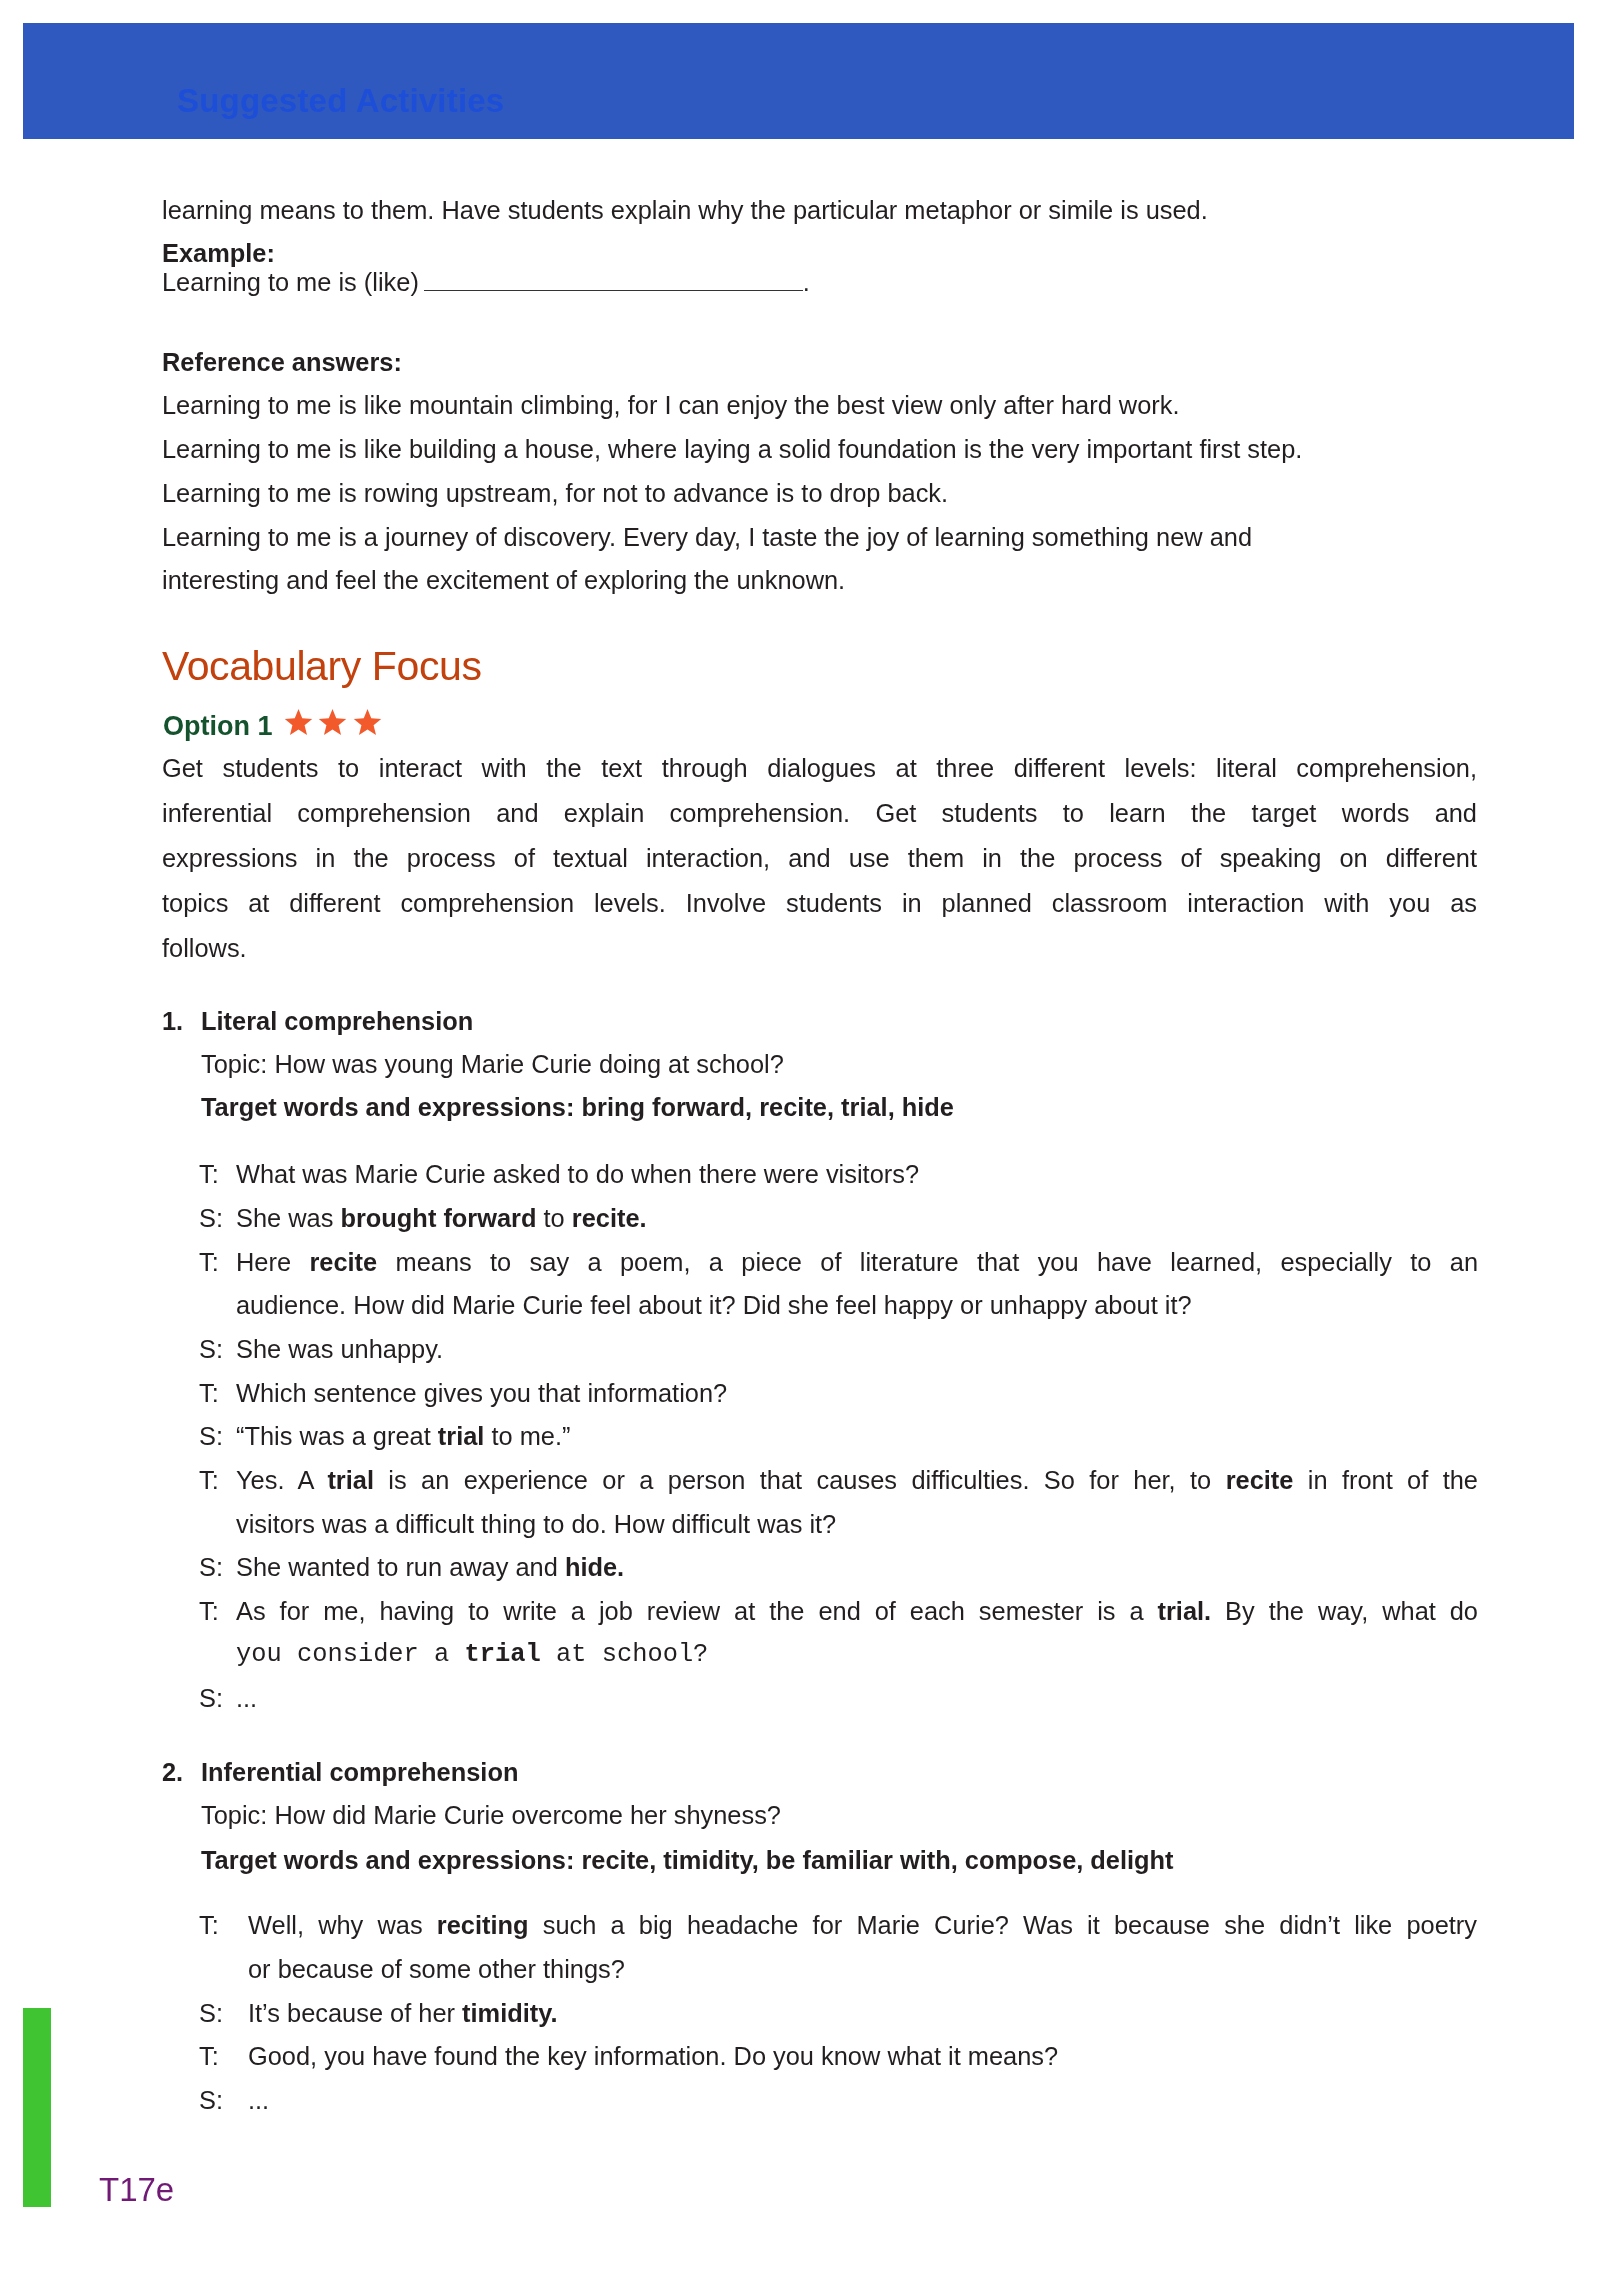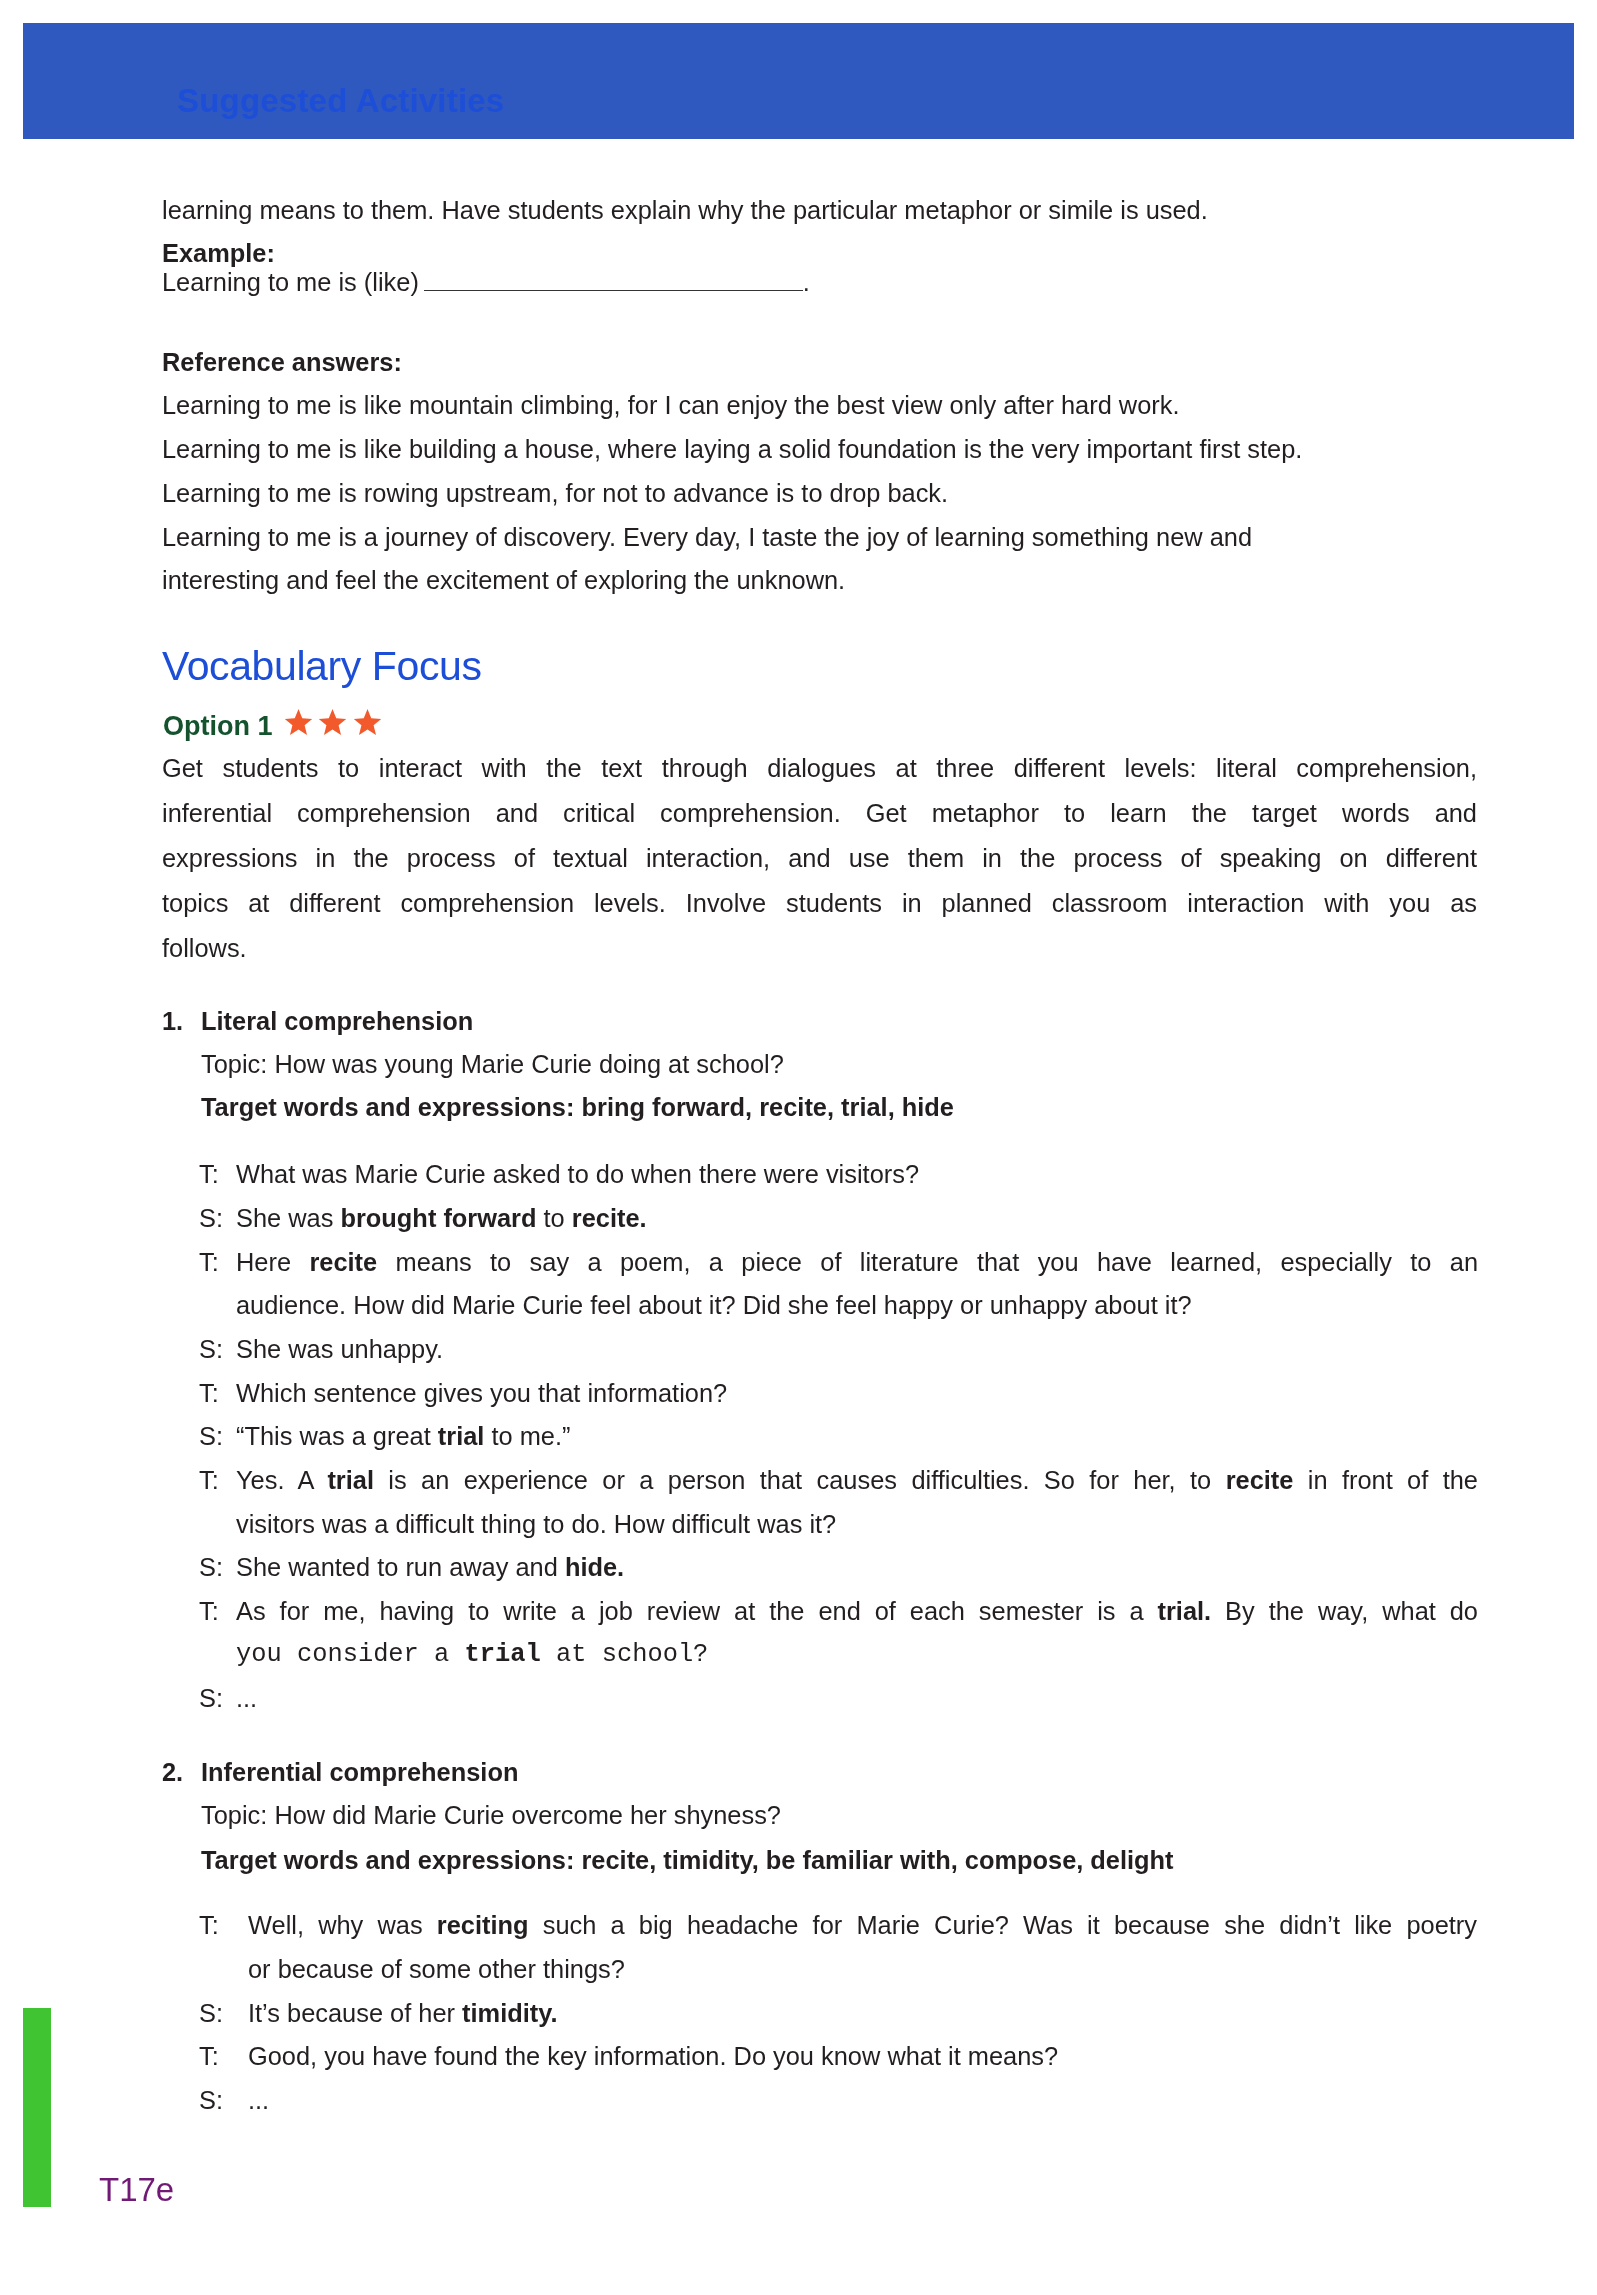--- a/index.html
+++ b/index.html
@@ -6,21 +6,21 @@
   body { width: 1598px; height: 2295px; position: relative; overflow: hidden;
          font-family: "Liberation Sans", "DejaVu Sans", sans-serif; color: #231f20; }
   .band { position: absolute; left: 23px; top: 23px; width: 1551px; height: 116px;
           background: #3059bf; }
   .band-title { position: absolute; left: 177px; top: 78px; font-size: 33px; font-weight: bold;
                 color: #1d4ed8; letter-spacing: 0.2px; line-height: 46px; white-space: nowrap; }
   .ln { position: absolute; font-size: 25.4px; line-height: 44px; height: 44px; white-space: nowrap; }
   .just { text-align: justify; text-align-last: justify; white-space: normal; overflow: hidden; }
   .b { font-weight: bold; }
   .h-vocab { position: absolute; left: 162px; top: 640px; font-size: 41px; line-height: 53px;
-             color: #1d4ed8; white-space: nowrap; letter-spacing: -0.4px; }
+             color: #c2410c; white-space: nowrap; letter-spacing: -0.4px; }
   .h-option { position: absolute; left: 163px; top: 707px; font-size: 27px; line-height: 39px;
               font-weight: bold; color: #14532d; white-space: nowrap; }
   .stars { position: absolute; left: 283px; top: 704px; height: 39px; display: flex; gap: 3.3px; }
   .star { width: 31px; height: 31px; margin-top: 3.3px; }
   .lbl { position: absolute; font-size: 25.4px; line-height: 44px; height: 44px; }
   .blank { display: inline-block; width: 379px; border-bottom: 1.6px solid #333; height: 24.6px;
            vertical-align: baseline; margin-left: 4.9px; }
   .green-bar { position: absolute; left: 23px; top: 2008px; width: 28px; height: 199px; background: #41c431; }
   .page-no { position: absolute; left: 99px; top: 2169px; font-size: 33px; line-height: 41px; color: #701a75; }
 </style>
@@ -48,21 +48,21 @@
     </svg>
   <svg class="star" viewBox="0 0 24 24">
       <polygon points="12,1.5 14.9,8.7 22.6,9.2 16.7,14.1 18.6,21.7 12,17.5 5.4,21.7 7.3,14.1 1.4,9.2 9.1,8.7" fill="#f25a2c"></polygon>
     </svg>
   <svg class="star" viewBox="0 0 24 24">
       <polygon points="12,1.5 14.9,8.7 22.6,9.2 16.7,14.1 18.6,21.7 12,17.5 5.4,21.7 7.3,14.1 1.4,9.2 9.1,8.7" fill="#f25a2c"></polygon>
     </svg>
 </div>
 
 <div class="ln just" style="left:162px; top:746px; width:1315px;">Get students to interact with the text through dialogues at three different levels: literal comprehension,</div>
-<div class="ln just" style="left:162px; top:791px; width:1315px;">inferential comprehension and critical comprehension. Get metaphor to learn the target words and</div>
+<div class="ln just" style="left:162px; top:791px; width:1315px;">inferential comprehension and explain comprehension. Get students to learn the target words and</div>
 <div class="ln just" style="left:162px; top:836px; width:1315px;">expressions in the process of textual interaction, and use them in the process of speaking on different</div>
 <div class="ln just" style="left:162px; top:881px; width:1315px;">topics at different comprehension levels. Involve students in planned classroom interaction with you as</div>
 <div class="ln" style="left:162px; top:926px;">follows.</div>
 
 <div class="ln b" style="left:162px; top:999px;">1.</div>
 <div class="ln b" style="left:201px; top:999px;">Literal comprehension</div>
 <div class="ln" style="left:201px; top:1042px;">Topic: How was young Marie Curie doing at school?</div>
 <div class="ln b" style="left:201px; top:1085px;">Target words and expressions: bring forward, recite, trial, hide</div>
 
 <div id="dlg1"></div>

